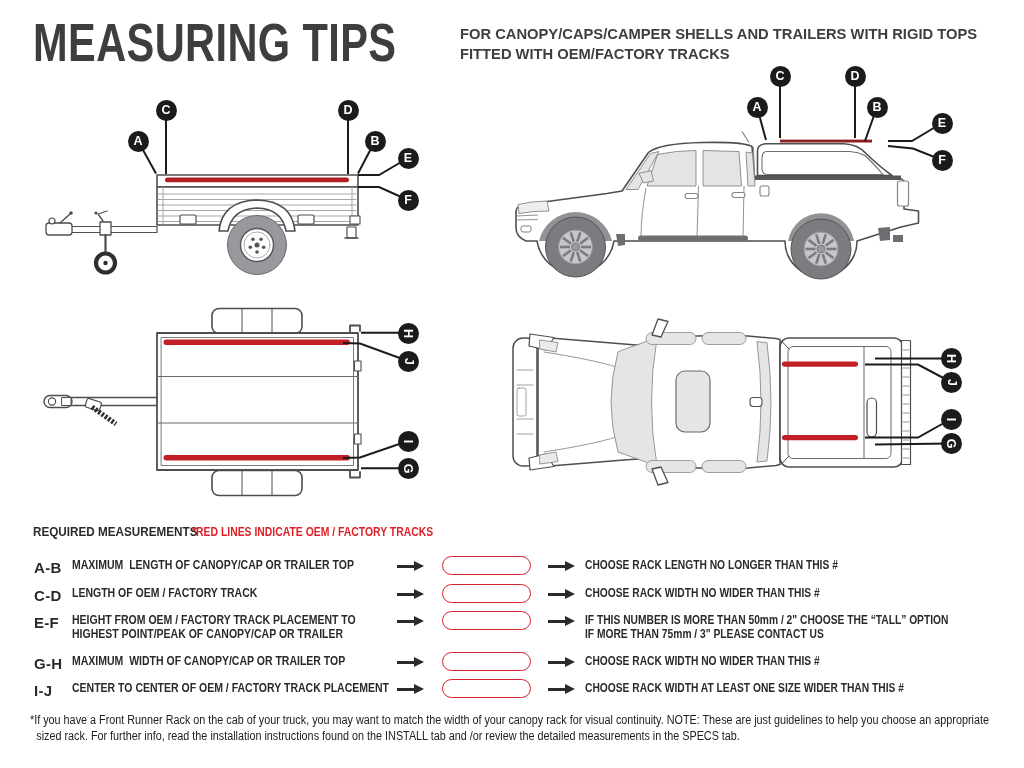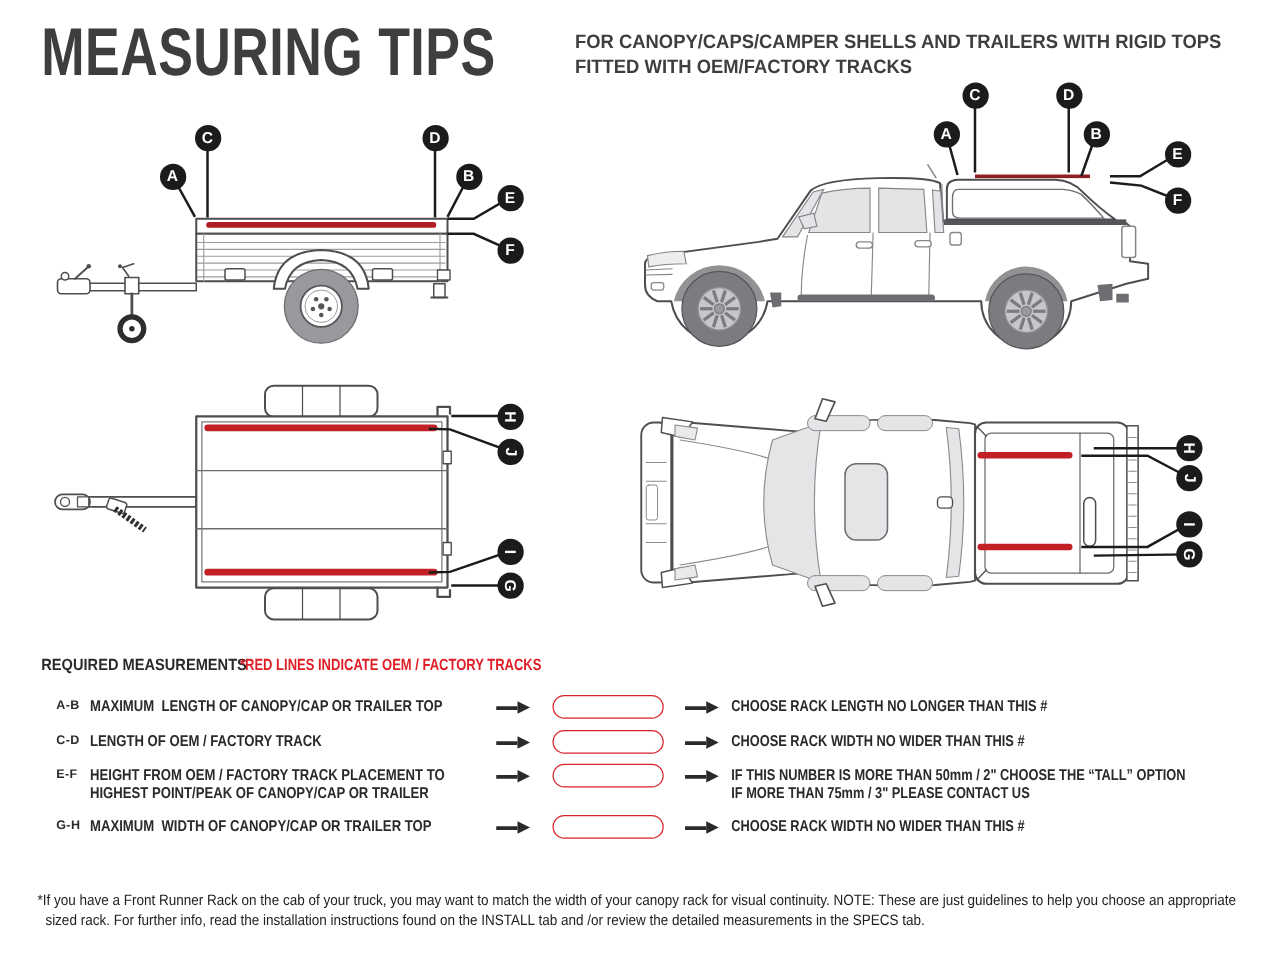--- a/index.html
+++ b/index.html
@@ -25,21 +25,21 @@
     color:#ffffff; font-size:12.5px; font-weight:bold; text-align:center; line-height:21px;
   }
   .badge span { display:inline-block; }
   .badge.rot span { transform:rotate(90deg); }
   
   .seclabel { font-size:13px; font-weight:bold; color:#2B2A2B; white-space:nowrap;
     transform:scaleX(0.9); transform-origin:0 0; }
   .rednote { font-size:13px; font-weight:bold; color:#E01E26; white-space:nowrap;
     transform:scaleX(0.8); transform-origin:0 0; }
   .mrow { position:absolute; left:33px; width:990px; height:42px; }
-  .rk { position:absolute; left:12px; top:3px; font-size:10px; font-weight:bold; letter-spacing:0.3px; }
+  .rk { position:absolute; left:1px; top:3px; font-size:15px; font-weight:bold; letter-spacing:0.3px; }
   .rd { position:absolute; left:39px; top:3px; width:430px; font-size:12.5px; font-weight:bold;
     line-height:13.6px; white-space:pre-wrap; transform:scaleX(0.84); transform-origin:0 0; }
   .ro { position:absolute; left:552px; top:3px; width:540px; font-size:12.5px; font-weight:bold;
     line-height:13.6px; white-space:pre-wrap; transform:scaleX(0.82); transform-origin:0 0; }
   .pill { position:absolute; left:409px; top:0; width:89px; height:19px; box-sizing:border-box;
     border:1.7px solid #D8232A; border-radius:10px; background:#ffffff; }
   .arrow { position:absolute; width:27px; height:11px; }
   .arrow::before { content:""; position:absolute; left:0; top:4px; width:17px; height:3px; background:#2B2A2B; }
   .arrow::after  { content:""; position:absolute; right:0; top:0; width:0; height:0;
     border-left:10px solid #2B2A2B; border-top:5.5px solid transparent; border-bottom:5.5px solid transparent; }
@@ -339,17 +339,25 @@
 IF MORE THAN 75mm / 3" PLEASE CONTACT US</div>
   </div>
   <div class="mrow" style="top:651.5px">
     <div class="rk">G-H</div>
     <div class="rd">MAXIMUM  WIDTH OF CANOPY/CAP OR TRAILER TOP</div>
     <div class="arrow a1"></div>
     <div class="pill"></div>
     <div class="arrow a2"></div>
     <div class="ro">CHOOSE RACK WIDTH NO WIDER THAN THIS #</div>
   </div>
+  <div class="mrow" style="top:678.5px">
+    <div class="rk">I-J</div>
+    <div class="rd">CENTER TO CENTER OF OEM / FACTORY TRACK PLACEMENT</div>
+    <div class="arrow a1"></div>
+    <div class="pill"></div>
+    <div class="arrow a2"></div>
+    <div class="ro">CHOOSE RACK WIDTH AT LEAST ONE SIZE WIDER THAN THIS #</div>
+  </div>
 
   <div class="abs foot">*If you have a Front Runner Rack on the cab of your truck, you may want to match the width of your canopy rack for visual continuity. NOTE: These are just guidelines to help you choose an appropriate
 sized rack. For further info, read the installation instructions found on the INSTALL tab and /or review the detailed measurements in the SPECS tab.</div>
 
 </div>
 
 </body></html>

